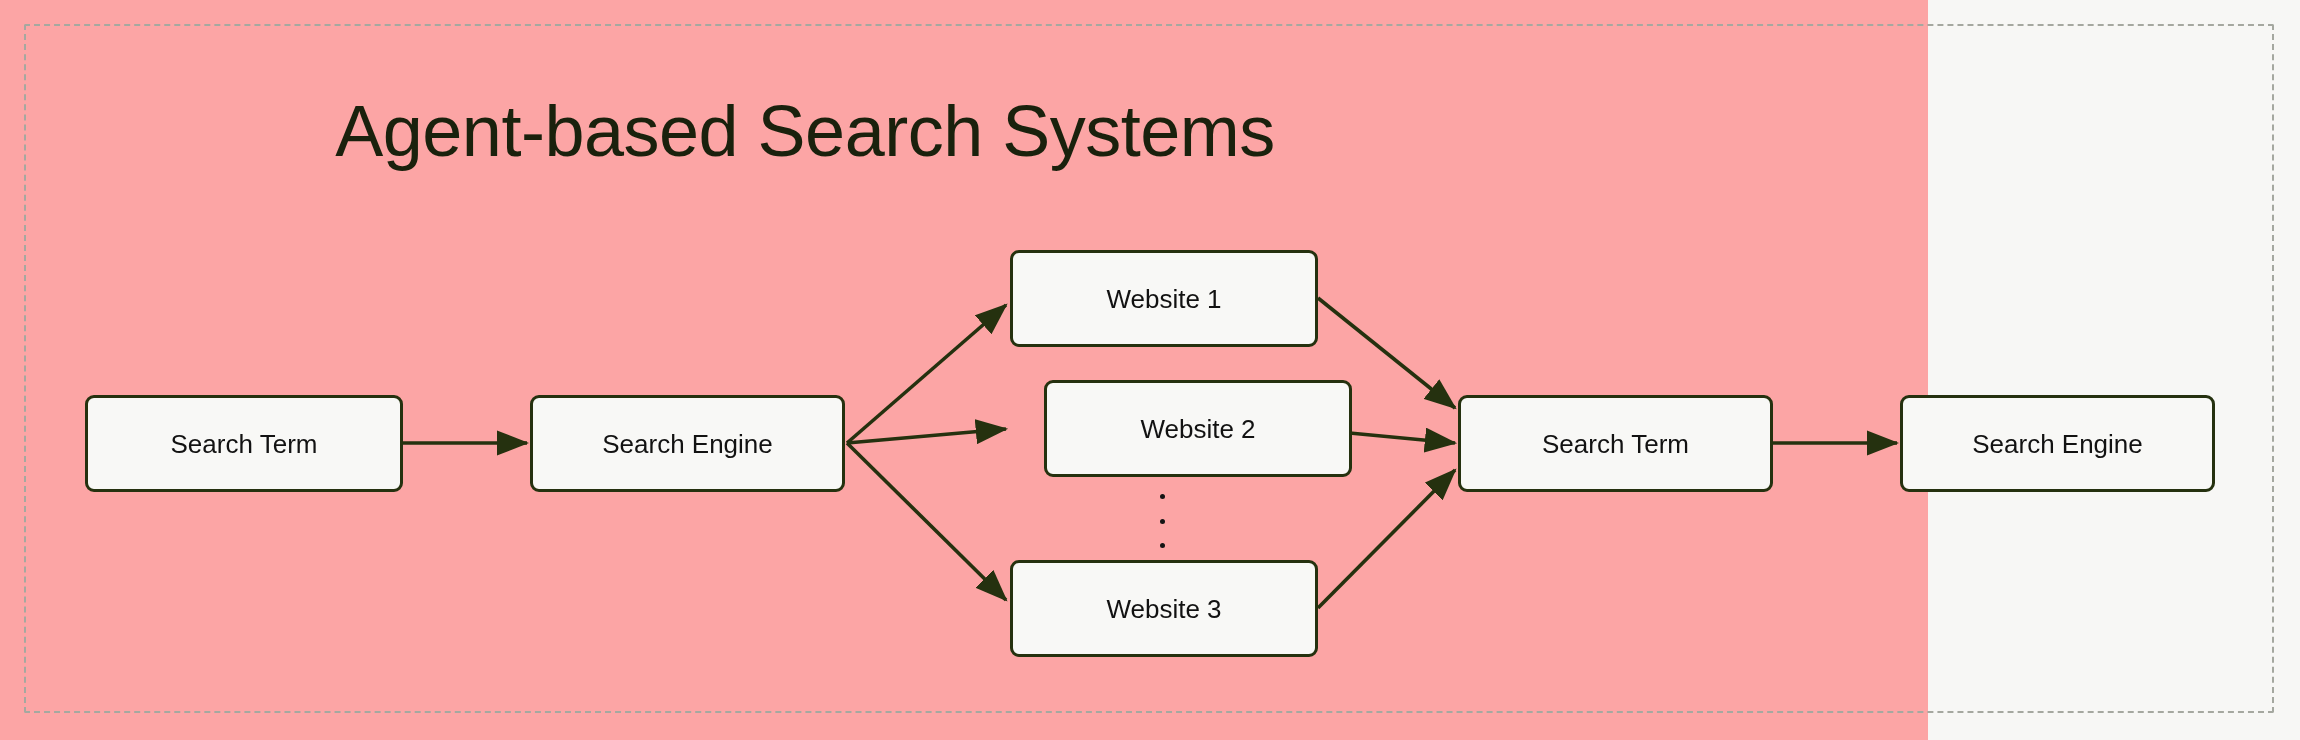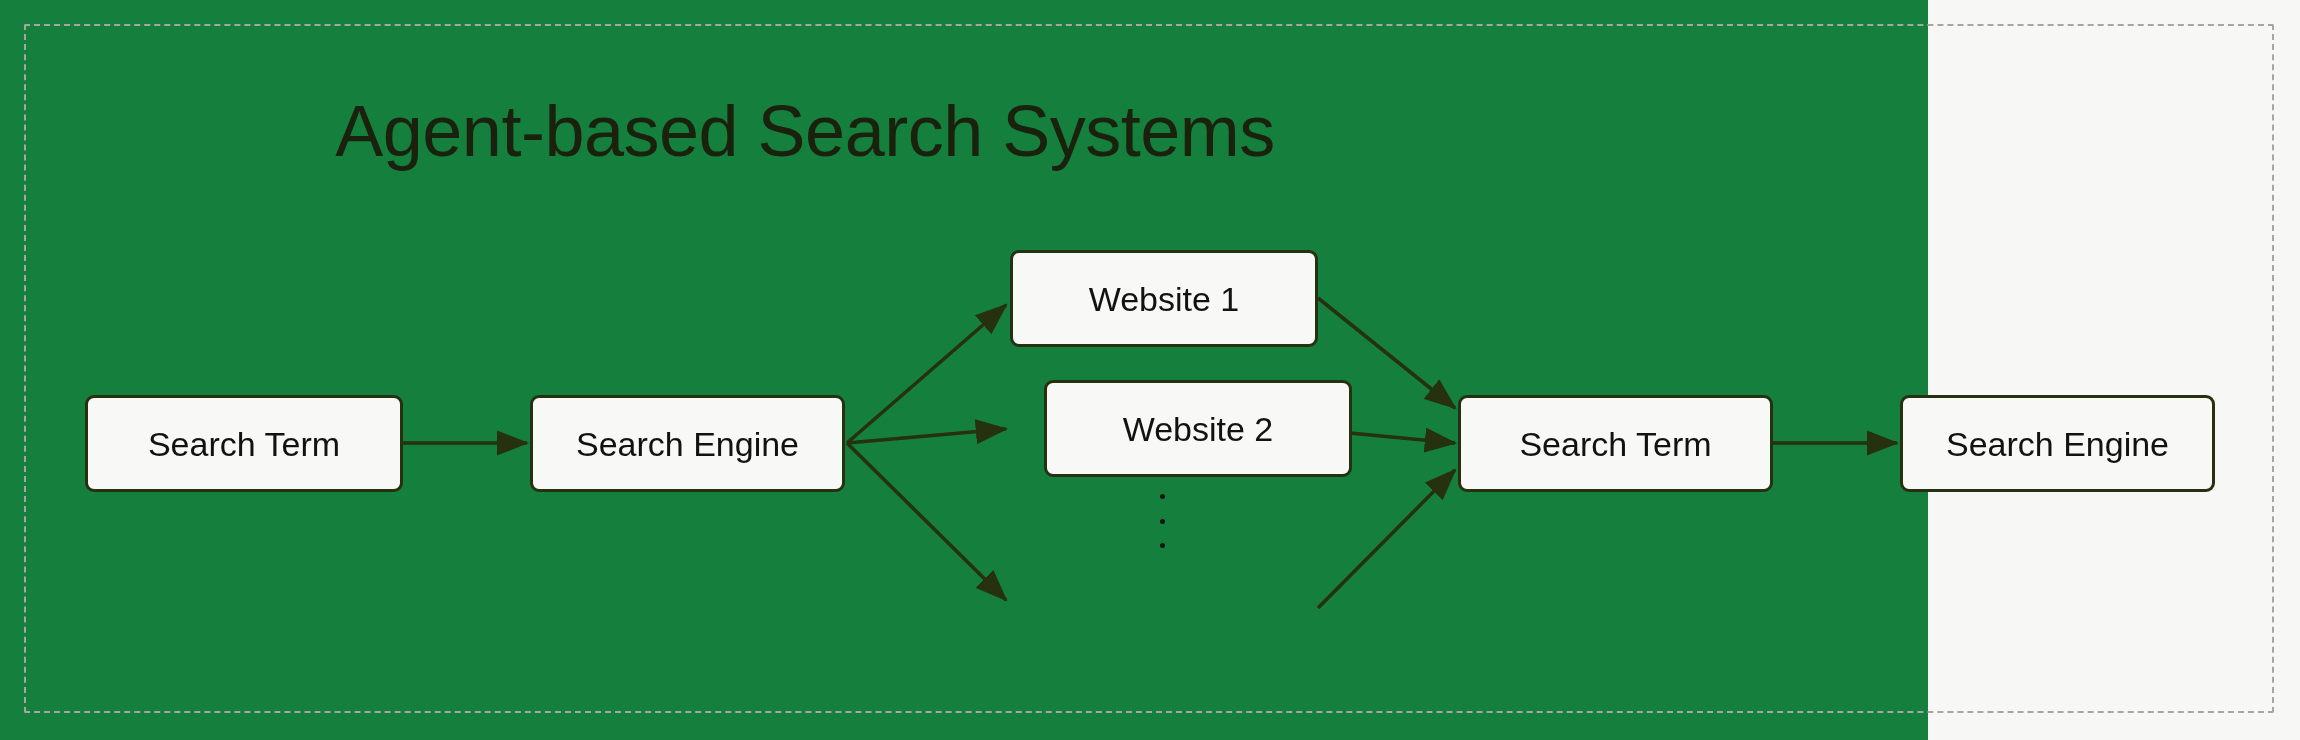--- a/index.html
+++ b/index.html
@@ -11,21 +11,21 @@
   body {
     width: 2300px;
     height: 740px;
     font-family: "Liberation Sans", sans-serif;
     overflow: hidden;
   }
   #canvas {
     position: relative;
     width: 1928px;
     height: 740px;
-    background: #15803d;
+    background: #fca5a5;
   }
   .frame {
     position: absolute;
     left: 24px;
     top: 24px;
     width: 2250px;
     height: 689px;
     border: 2px dashed #a5a8a0;
     box-sizing: border-box;
     border-radius: 2px;
@@ -54,21 +54,21 @@
   .node {
     position: absolute;
     box-sizing: border-box;
     background: #f8f8f6;
     border: 3px solid #25310f;
     border-radius: 9px;
     display: flex;
     align-items: center;
     justify-content: center;
     color: #121212;
-    font-size: 34px;
+    font-size: 26px;
     line-height: 32px;
     font-weight: 400;
     white-space: nowrap;
     user-select: none;
   }
   .ellipsis-dots {
     position: absolute;
     left: 1155px;
     top: 494px;
     width: 14px;
@@ -132,20 +132,23 @@
   <div class="node" style="left:1044px; top:380px; width:308px; height:97px;">
     <span>Website 2</span>
   </div>
 
   <div class="ellipsis-dots">
     <i></i>
     <i></i>
     <i></i>
   </div>
 
+  <div class="node" style="left:1010px; top:560px; width:308px; height:97px;">
+    <span>Website 3</span>
+  </div>
 
   <div class="node" style="left:1458px; top:395px; width:315px; height:97px;">
     <span>Search Term</span>
   </div>
 
   <div class="node" style="left:1900px; top:395px; width:315px; height:97px;">
     <span>Search Engine</span>
   </div>
 
 </div>

